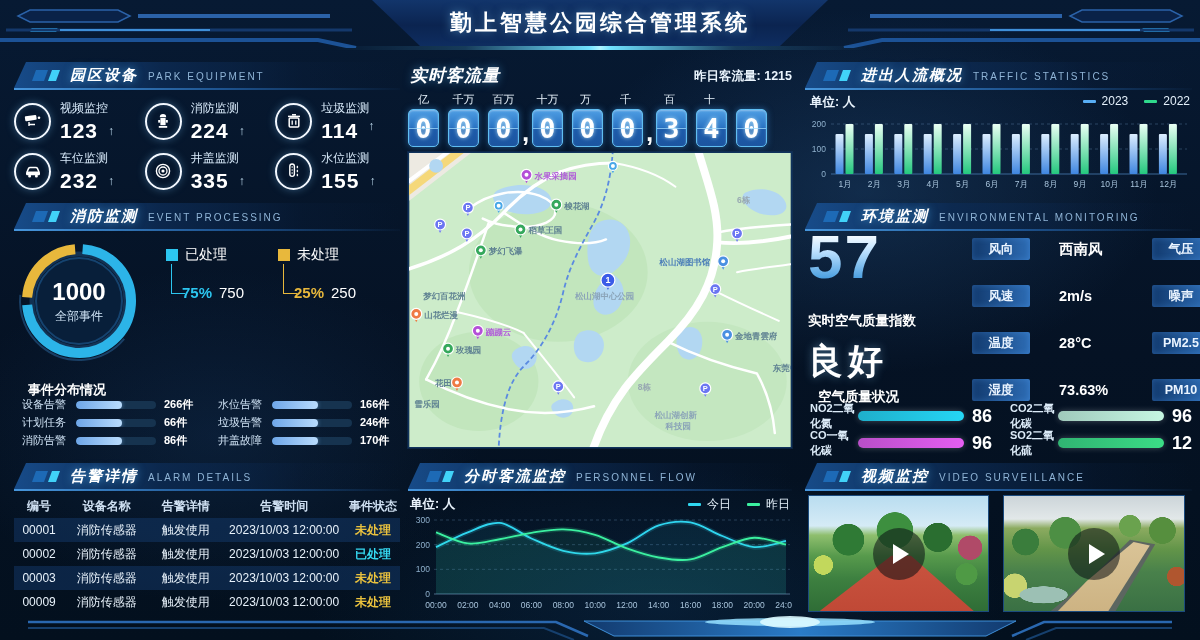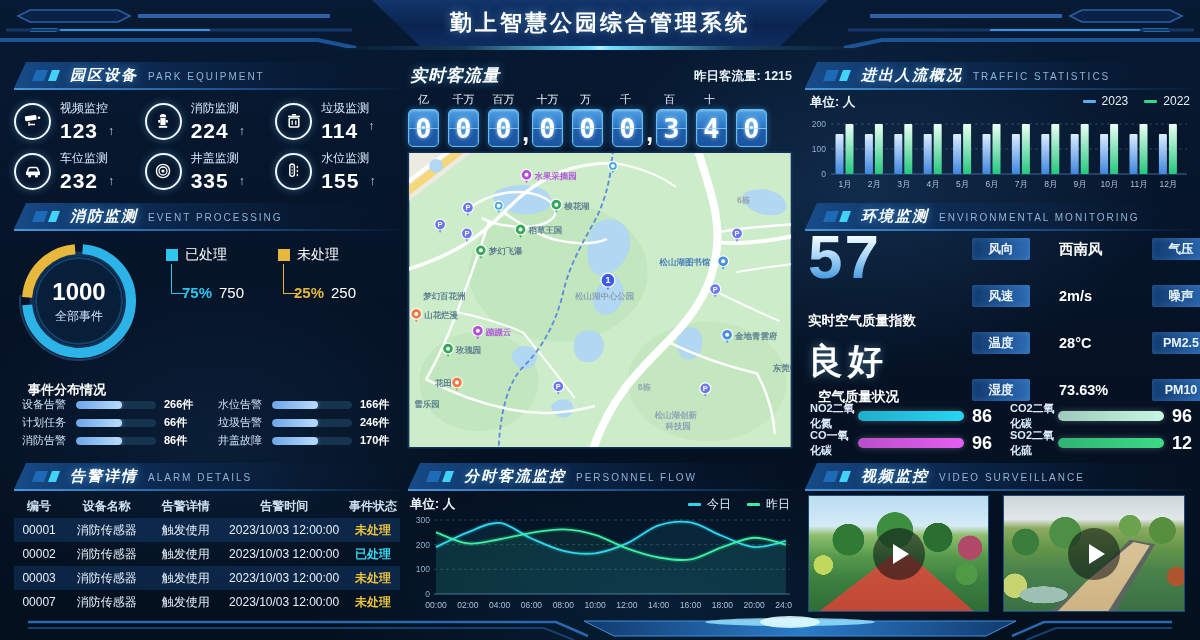--- a/index.html
+++ b/index.html
@@ -403,21 +403,21 @@
         <span class="al-c al-c4" style="color: rgb(53, 216, 240); font-weight: bold;">已处理</span>
       </div>
       <div class="al-row odd">
         <span class="al-c al-c0">00003</span>
         <span class="al-c al-c1">消防传感器</span>
         <span class="al-c al-c2">触发使用</span>
         <span class="al-c al-c3">2023/10/03 12:00:00</span>
         <span class="al-c al-c4" style="color: rgb(234, 194, 62); font-weight: bold;">未处理</span>
       </div>
       <div class="al-row">
-        <span class="al-c al-c0">00007</span>
+        <span class="al-c al-c0">00009</span>
         <span class="al-c al-c1">消防传感器</span>
         <span class="al-c al-c2">触发使用</span>
         <span class="al-c al-c3">2023/10/03 12:00:00</span>
         <span class="al-c al-c4" style="color: rgb(234, 194, 62); font-weight: bold;">未处理</span>
       </div>
     </div>
 
   <div class="abs vis-title">实时客流量</div>
   <div class="abs vis-yest">
     <span>昨日客流量:</span>

